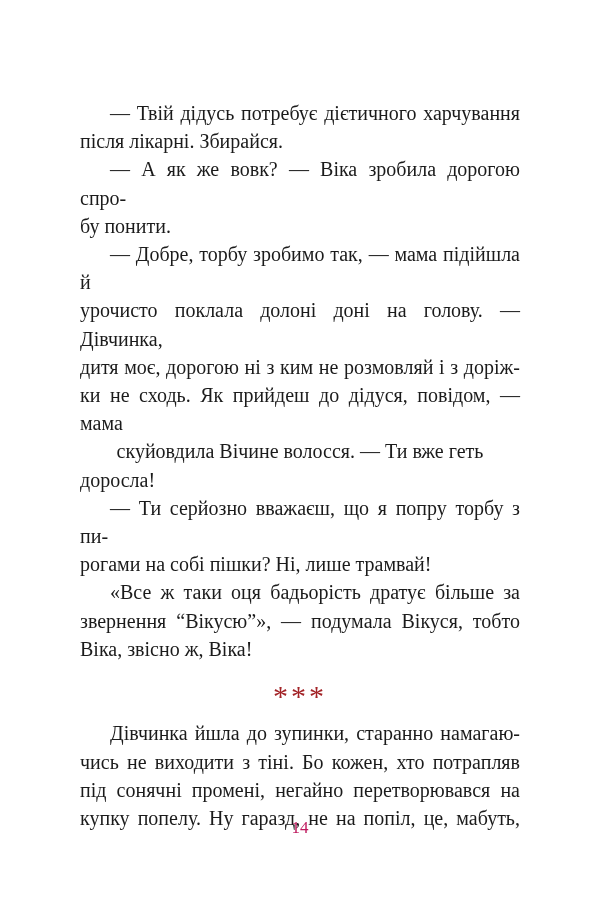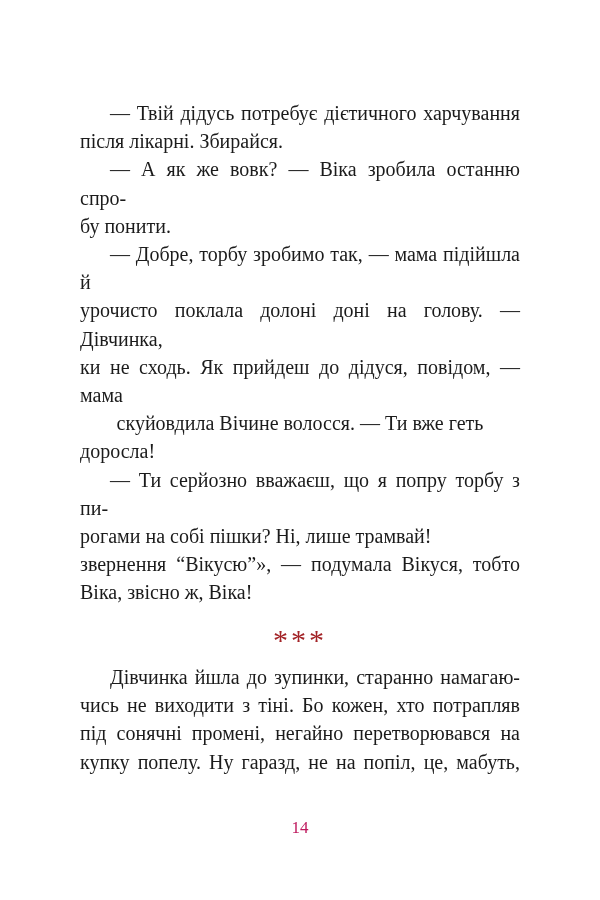--- a/index.html
+++ b/index.html
@@ -63,34 +63,36 @@
 </head>
 <body>
 
 <div class="page">
   <div class="text-block">
       <div>
         <div class="line indent">— Твій дідусь потребує дієтичного харчування</div>
         <div class="line last">після лікарні. Збирайся.</div>
       </div>
       <div>
-        <div class="line indent">— А як же вовк? — Віка зробила останню спро-</div>
+        <div class="line indent">— А як же вовк? — Віка зробила дорогою спро-</div>
         <div class="line last">бу понити.</div>
       </div>
       <div>
         <div class="line indent">— Добре, торбу зробимо так, — мама підійшла й</div>
         <div class="line">урочисто поклала долоні доні на голову. — Дівчинка,</div>
+        <div class="line">дитя моє, дорогою ні з ким не розмовляй і з доріж-</div>
         <div class="line">ки не сходь. Як прийдеш до дідуся, повідом, — мама</div>
         <div class="line last">скуйовдила Вічине волосся. — Ти вже геть доросла!</div>
       </div>
       <div>
         <div class="line indent">— Ти серйозно вважаєш, що я попру торбу з пи-</div>
         <div class="line last">рогами на собі пішки? Ні, лише трамвай!</div>
       </div>
       <div>
+        <div class="line indent">«Все ж таки оця бадьорість дратує більше за</div>
         <div class="line">звернення “Вікусю”», — подумала Вікуся, тобто</div>
         <div class="line last">Віка, звісно ж, Віка!</div>
       </div>
       <div class="divider" style="color: rgb(163, 36, 40);">***</div>
       <div>
         <div class="line indent">Дівчинка йшла до зупинки, старанно намагаю-</div>
         <div class="line">чись не виходити з тіні. Бо кожен, хто потрапляв</div>
         <div class="line">під сонячні промені, негайно перетворювався на</div>
         <div class="line">купку попелу. Ну гаразд, не на попіл, це, мабуть,</div>
       </div>

